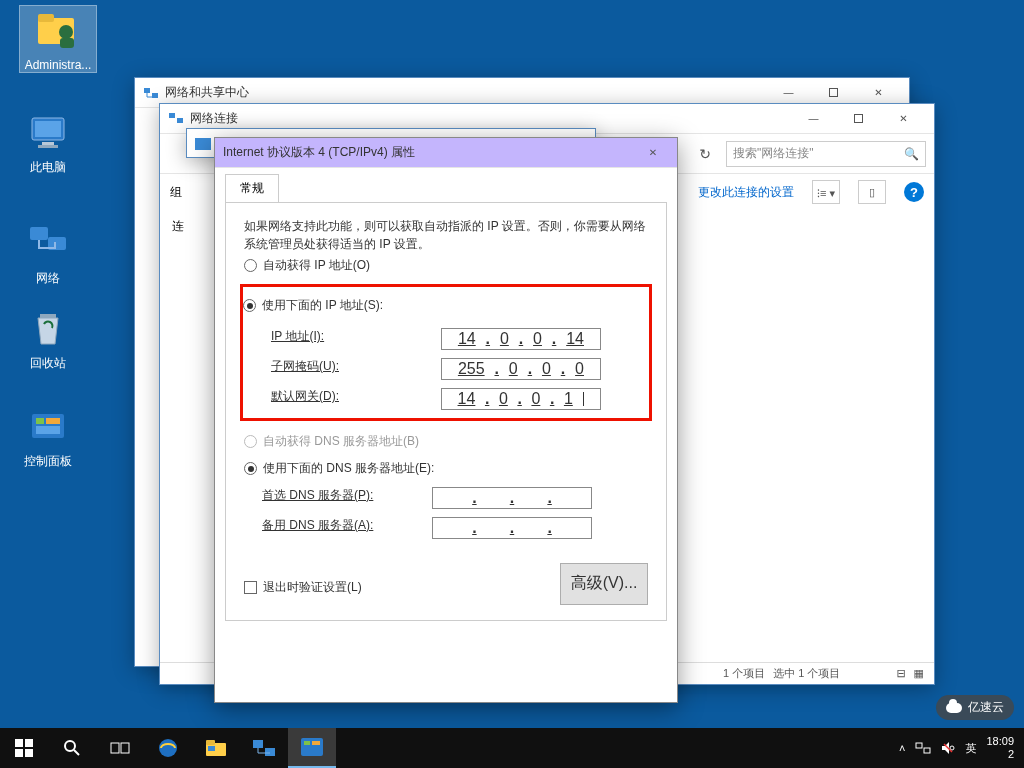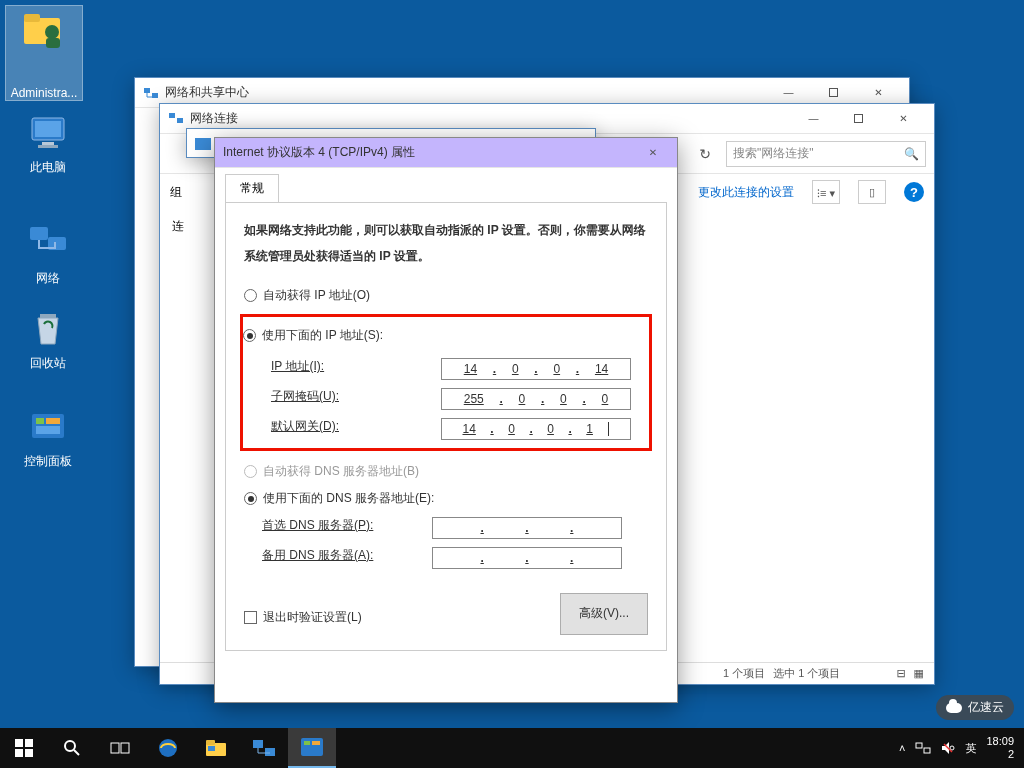--- a/index.html
+++ b/index.html
@@ -27,35 +27,35 @@
 .commandbar a { color: #0066cc; text-decoration: none; }
 .cb-icon-btn { width: 28px; height: 24px; border:1px solid #ccc; display:flex;align-items:center;justify-content:center; font-size:11px;color:#555;}
 .help-icon { width:20px;height:20px;border-radius:50%;background:#0078d7;color:#fff;display:flex;align-items:center;justify-content:center;font-size:13px;font-weight:bold;}
 
 
 .dialog { position: absolute; background: #fff; border: 1px solid #888; box-shadow: 0 6px 24px rgba(0,0,0,0.4); }
 .dialog .titlebar { background: #c4b5fd; }
 .tabstrip { display: flex; margin: 6px 10px 0 10px; }
 .tab { padding: 5px 14px; font-size: 12px; border: 1px solid #ccc; border-bottom: none; background: #fff; }
 .tabpanel { border: 1px solid #ccc; margin: 0 10px 10px 10px; padding: 14px 18px; font-size: 12px; color: #333; }
-.intro { line-height: 26px; margin-bottom: 18px; font-weight: bold; }
+.intro { line-height: 18px; margin-bottom: 4px; }
 .group-highlight { border: 3px solid #e10; padding: 10px 10px 6px 10px; margin: 0 -4px 12px -4px; }
 .radio-row { display: flex; align-items: center; gap: 6px; margin-bottom: 10px; }
 .radio-row.disabled { color: #999; }
 .radio { width: 13px; height: 13px; border: 1px solid #666; border-radius: 50%; display: inline-flex; align-items: center; justify-content: center; }
 .radio.disabled { border-color: #bbb; }
 .radio .dot { width: 6px; height: 6px; background: #333; border-radius: 50%; }
 .field-row { display: flex; margin-bottom: 8px; padding-left: 18px; text-decoration: underline; }
 .field-row label { width: 170px; }
-.ipbox { border: 1px solid #888; height: 22px; width: 190px; display: flex; align-items: center; justify-content: space-evenly; font-family: Consolas, monospace; font-size: 12px; padding: 0 6px; letter-spacing: 0; }
+.ipbox { border: 1px solid #888; height: 22px; width: 160px; display: flex; align-items: center; justify-content: space-evenly; font-family: Consolas, monospace; font-size: 16px; padding: 0 6px; letter-spacing: 0; }
 .ipbox span { text-align: center; }
 .ipbox .dot { font-weight: bold; }
 .check-row { display:flex; align-items:center; gap:6px; margin: 18px 0 10px 0; }
 .checkbox { width:13px; height:13px; border:1px solid #666; }
-.btn { min-width: 88px; height: 42px; border: 1px solid #adadad; background: #e1e1e1; font-size: 12px; display:inline-flex;align-items:center;justify-content:center; cursor:pointer; }
+.btn { min-width: 88px; height: 42px; border: 1px solid #adadad; background: #e1e1e1; font-size: 16px; display:inline-flex;align-items:center;justify-content:center; cursor:pointer; }
 .btn.primary { border: 2px solid #0078d7; background:#e1e1e1; }
 .dlg-footer { display:flex; justify-content:flex-end; gap:10px; padding: 10px 16px 16px; }
 
 
 .statusbar { position:absolute; bottom:0; left:0; right:0; height:22px; border-top:1px solid #ddd; display:flex; align-items:center; justify-content:flex-end; padding:0 10px; gap:8px; font-size:11px; color:#555;}
 
 
 .taskbar { position: absolute; bottom: 0; left: 0; right: 0; height: 40px; background: #101010; display: flex; align-items: center; color: #fff; }
 .tbtn { width: 48px; height: 40px; display: flex; align-items: center; justify-content: center; }
 .tbtn.active { background: #3a3a3a; border-bottom: 2px solid #76b9ed; }
@@ -64,21 +64,21 @@
 
 .watermark { position:absolute; right:10px; bottom:48px; background:rgba(70,70,70,0.8); color:#fff; border-radius:14px; padding:4px 10px; font-size:12px; display:flex; align-items:center; gap:6px;}
 .cloud { width:16px;height:10px;border-radius:6px;background:#fff;position:relative; }
 .cloud:before{content:"";position:absolute;width:8px;height:8px;background:#fff;border-radius:50%;top:-4px;left:3px;}
 
 svg { display:block; }
 </style>
 </head>
 <body>
 
-<div class="desktop-icon selected" style="left:6px; top:6px;gap:28px;">
+<div class="desktop-icon selected" style="left:20px; top:6px;">
   <div class="ico">
     <svg width="44" height="44" viewBox="0 0 44 44">
         <rect x="2" y="10" width="36" height="26" rx="2" fill="#ffcf4a"></rect>
         <rect x="2" y="6" width="16" height="8" rx="2" fill="#e8b93a"></rect>
         <circle cx="30" cy="24" r="7" fill="#2a6e3f"></circle>
         <rect x="24" y="30" width="14" height="10" rx="3" fill="#2a6e3f"></rect>
       </svg>
   </div>
   <span class="lbl">Administra...</span>
 </div>

